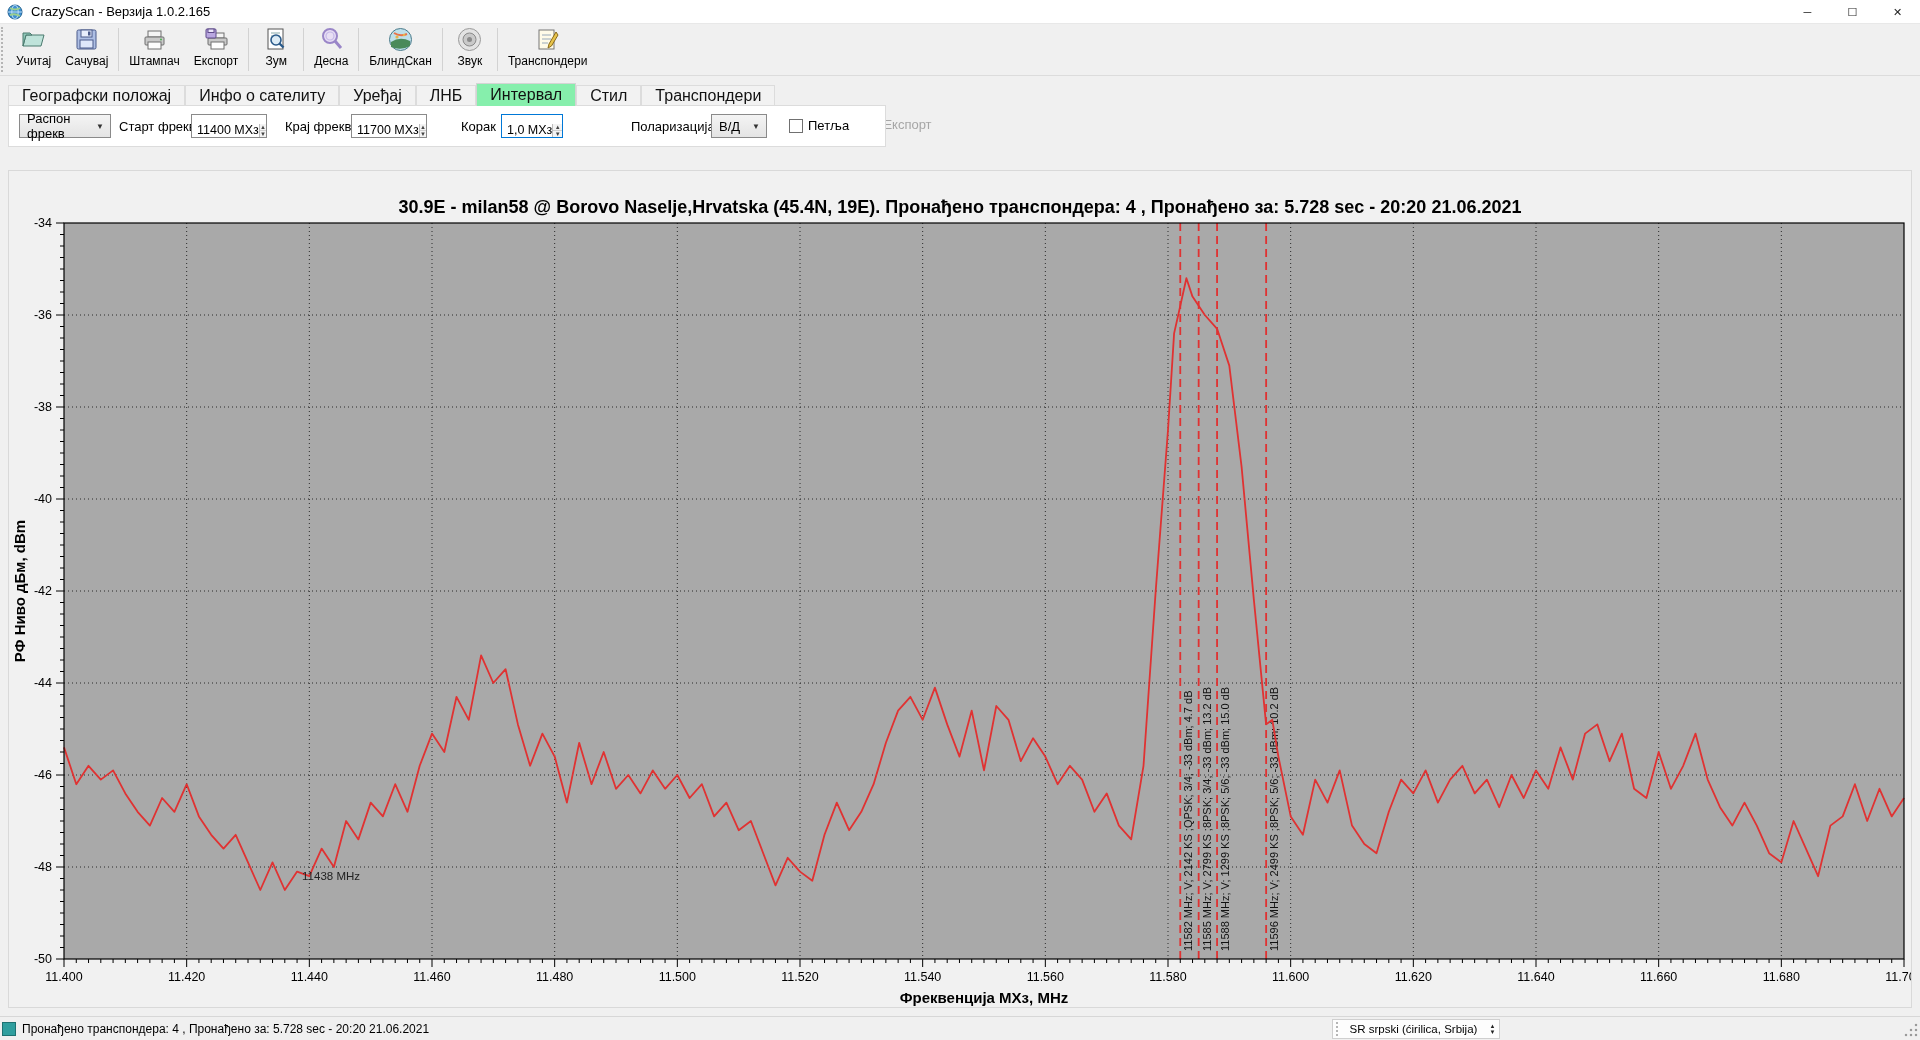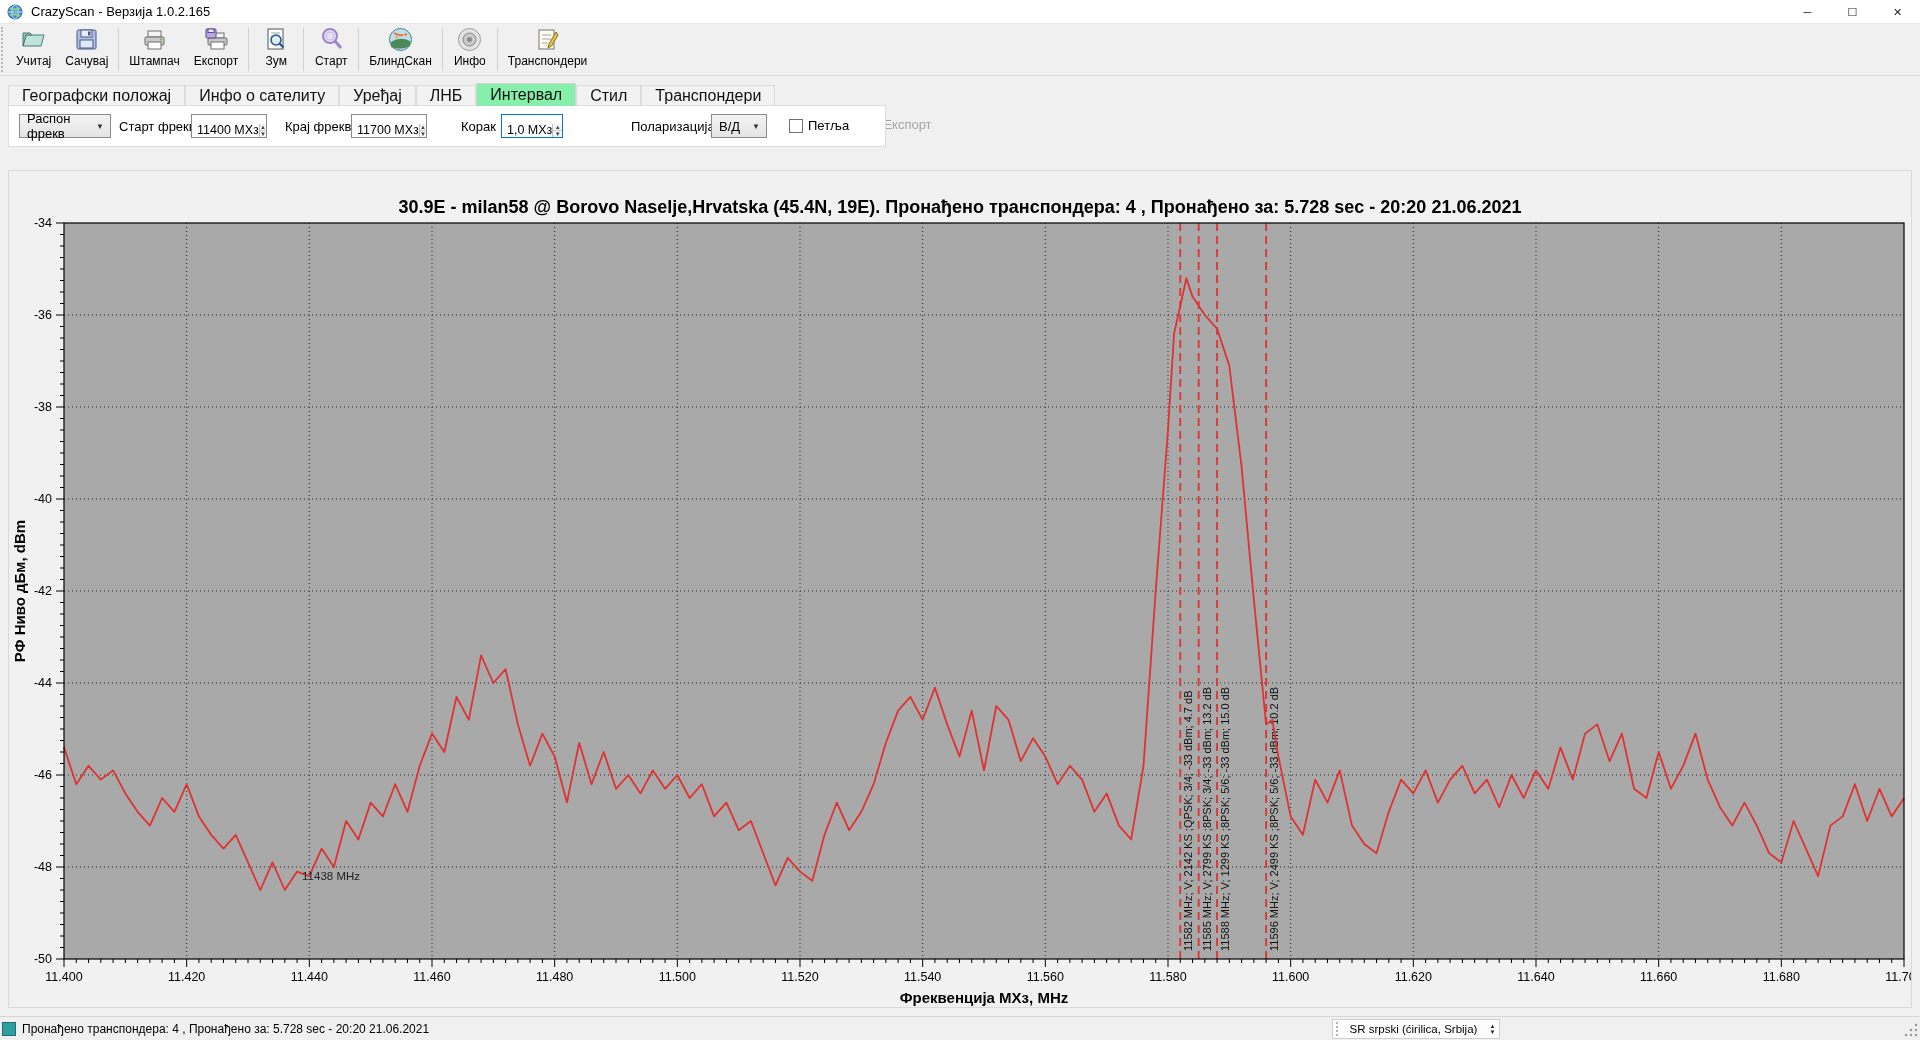--- a/index.html
+++ b/index.html
@@ -154,21 +154,21 @@
   </div>
 
   <div class="tb-sep"></div>
 
   <div class="tb-btn">
     <svg class="ic" viewBox="0 0 27 27">
       <circle cx="12" cy="10" r="7" fill="#e6dcf5" fill-opacity="0.85" stroke="#9a86c8" stroke-width="2"></circle>
       <circle cx="12" cy="10" r="4" fill="none" stroke="#c6b8e8" stroke-width="1.2"></circle>
       <line x1="17" y1="15" x2="23" y2="22" stroke="#9a86c8" stroke-width="3"></line>
     </svg>
-    <span class="lbl">Старт</span>
+    <span class="lbl">Десна</span>
   </div>
 
   <div class="tb-sep"></div>
 
   <div class="tb-btn">
     <svg class="ic" viewBox="0 0 27 27">
       <circle cx="13.5" cy="13.5" r="11" fill="#bfe0ea" stroke="#4a7a8a"></circle>
       <path d="M4 16 q9 -6 19 -1 l0 5 q-9 5 -19 1 Z" fill="#4a8a5a"></path>
       <path d="M7 7 q6 4 13 1" fill="none" stroke="#e8734a" stroke-width="2"></path>
       <circle cx="10" cy="11" r="1.6" fill="#e8b44a"></circle>
@@ -178,21 +178,21 @@
   </div>
 
   <div class="tb-sep"></div>
 
   <div class="tb-btn">
     <svg class="ic" viewBox="0 0 27 27">
       <circle cx="13.5" cy="13.5" r="11" fill="#e3e3e3" stroke="#9a9a9a"></circle>
       <circle cx="13.5" cy="13.5" r="6.5" fill="#c9c9c9" stroke="#8a8a8a"></circle>
       <circle cx="13.5" cy="13.5" r="2.5" fill="#8a8a8a"></circle>
     </svg>
-    <span class="lbl">Инфо</span>
+    <span class="lbl">Звук</span>
   </div>
 
   <div class="tb-sep"></div>
 
   <div class="tb-btn">
     <svg class="ic" viewBox="0 0 27 27">
       <rect x="5" y="4" width="15" height="19" fill="#fffbe8" stroke="#777"></rect>
       <line x1="8" y1="9" x2="17" y2="9" stroke="#9ab" stroke-width="1"></line>
       <line x1="8" y1="13" x2="17" y2="13" stroke="#9ab" stroke-width="1"></line>
       <line x1="8" y1="17" x2="14" y2="17" stroke="#9ab" stroke-width="1"></line>

